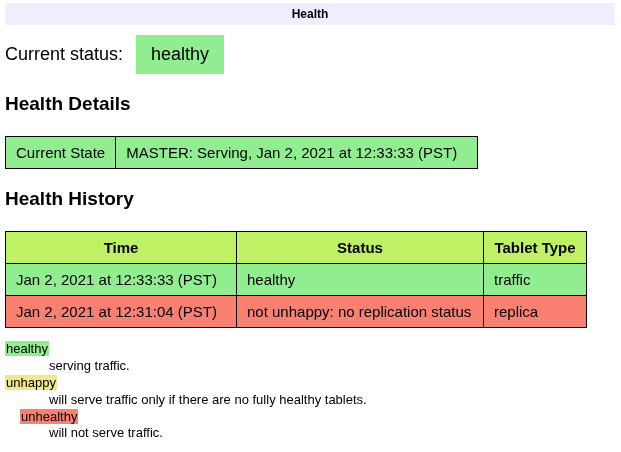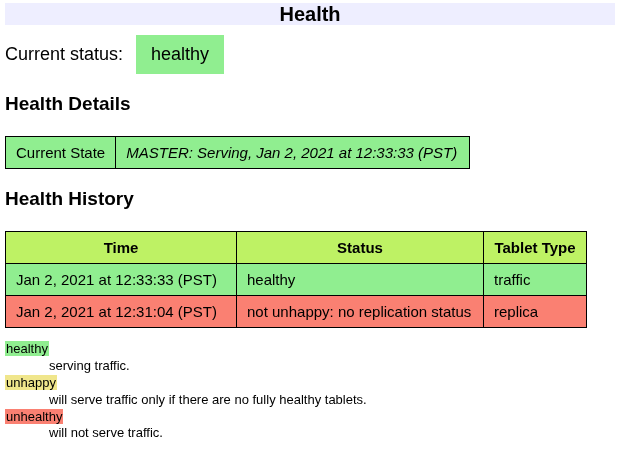--- a/index.html
+++ b/index.html
@@ -12,21 +12,21 @@
   .page {
     width: 621px;
     height: 452px;
     box-sizing: border-box;
     padding: 3px 6px 0 5px;
     overflow: hidden;
   }
   .page-header {
     background: var(--header-bg, #eeeeff);
     text-align: center;
-    font-size: 20px;
+    font-size: 12px;
     font-weight: bold;
     line-height: 16px;
     padding: 3px 0;
     margin: 0 0 8px 0;
   }
   .status-line {
     font-size: 18px;
     margin: 0;
     padding-top: 2px;
   }
@@ -50,36 +50,36 @@
     padding: 7px 10px;
     white-space: nowrap;
   }
   th {
     font-weight: bold;
     text-align: center;
     background: #bef264;
   }
   tr.state-healthy td { background: var(--healthy, #90EE90); }
   tr.state-unhealthy td { background: var(--unhealthy, #FA8072); }
-  .details-table td.detail-value { padding-right: 12px; font-style: italic; }
+  .details-table td.detail-value { padding-right: 20px; }
   .history-table { margin-top: 0; }
   .history-table th.col-time  { width: 210px; }
   .history-table th.col-status{ width: 226px; }
   .history-table th.col-type  { width: 82px; }
   dl.legend {
     font-size: 13px;
     line-height: 1.3;
     margin: 13px 0 0 0;
   }
   dl.legend dt { margin: 0; }
   dl.legend dd { margin: 0 0 0 44px; }
   .legend-badge { padding: 0 1px; }
   .legend-badge.state-healthy   { background: var(--healthy, #90EE90); }
   .legend-badge.state-unhappy   { background: var(--unhappy, #F0E68C); }
-  .legend-badge.state-unhealthy { background: var(--unhealthy, #FA8072); }
+  .legend-badge.state-unhealthy { background: var(--unhealthy, #FA8072); margin-left: 15px; }
 </style>
 </head>
 <body>
 
 <div class="page">
 
   <h1 class="page-header">Health</h1>
 
   <div class="status-line">
     <span>Current status:</span>

